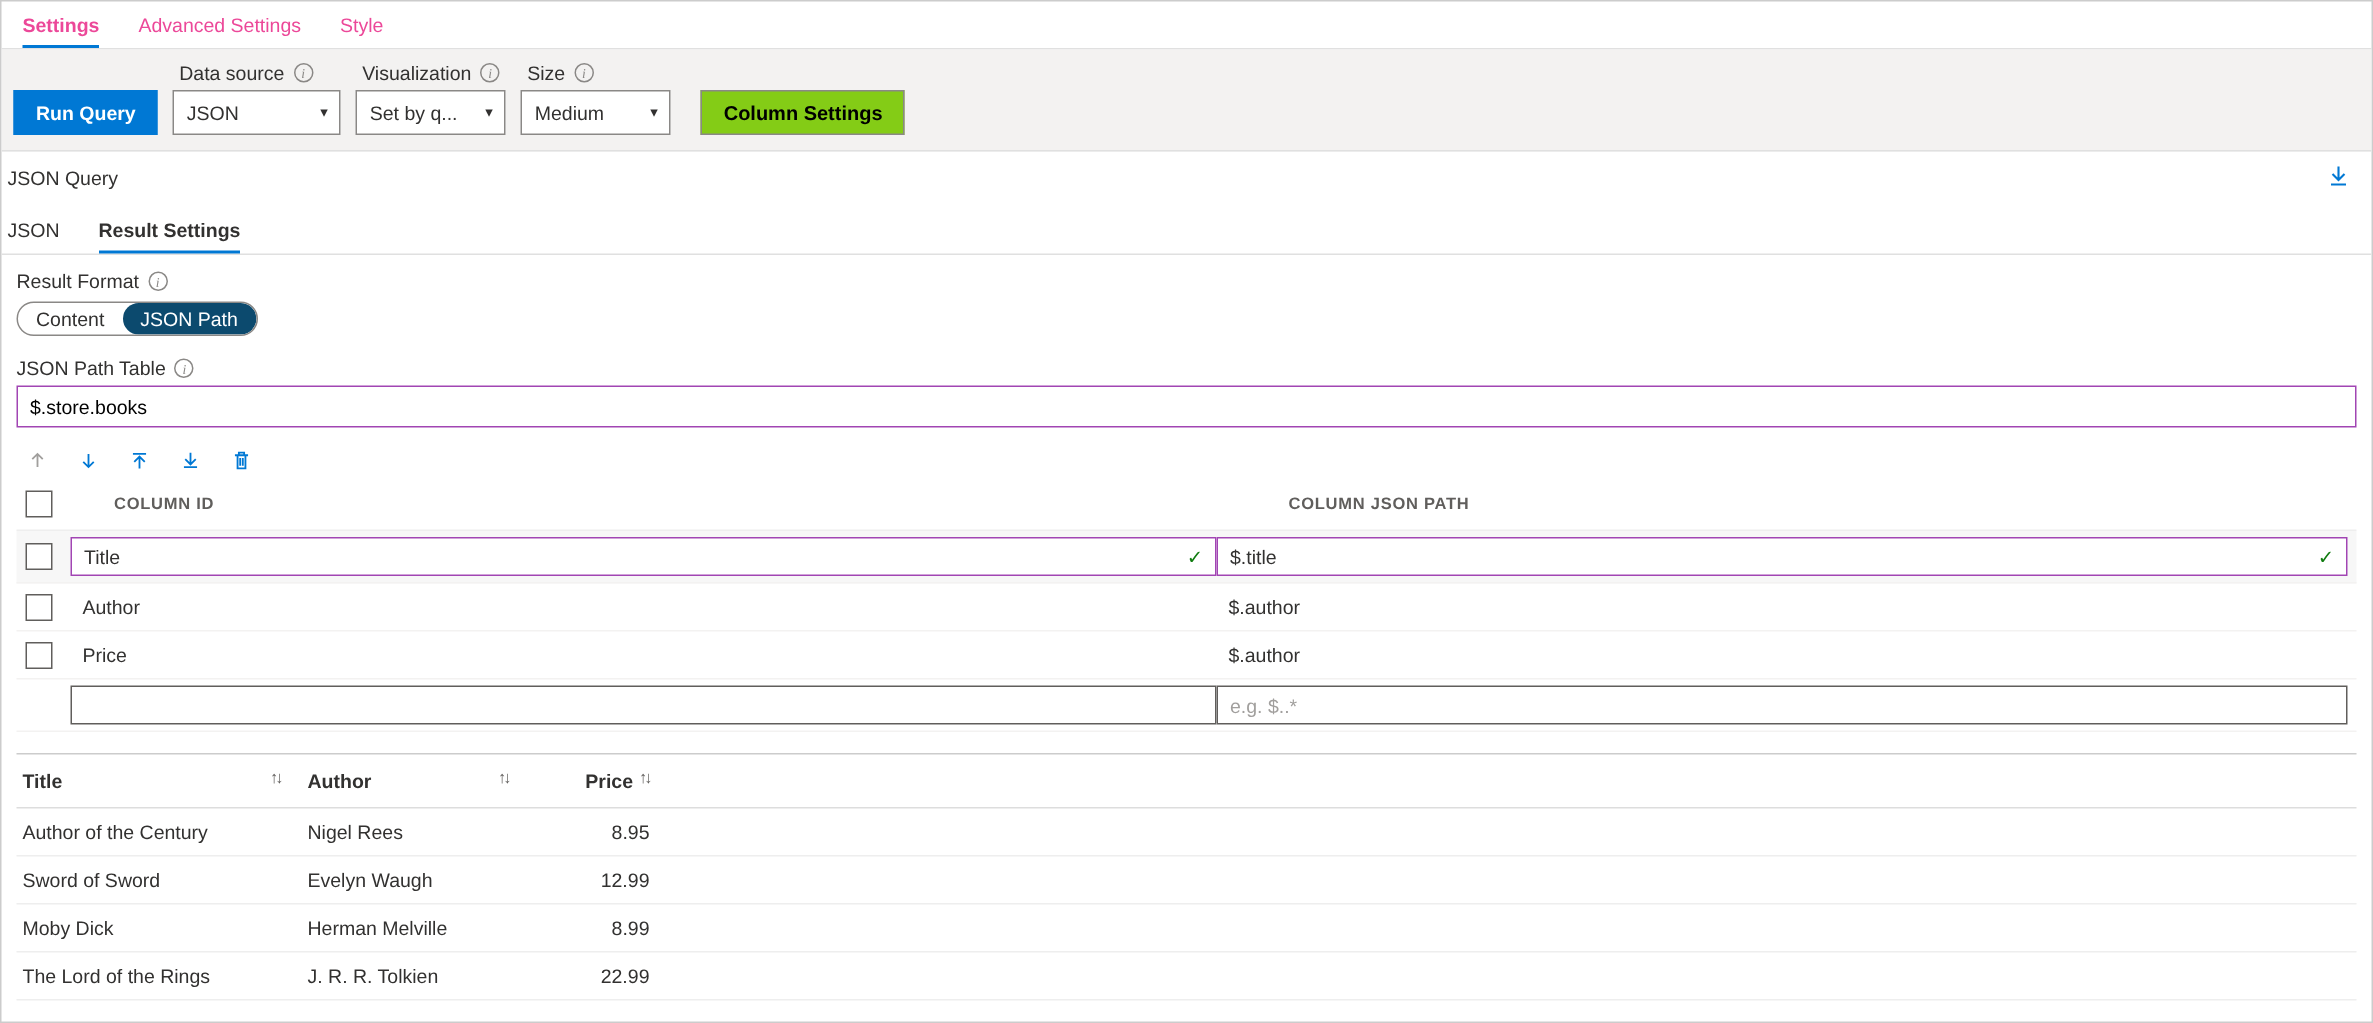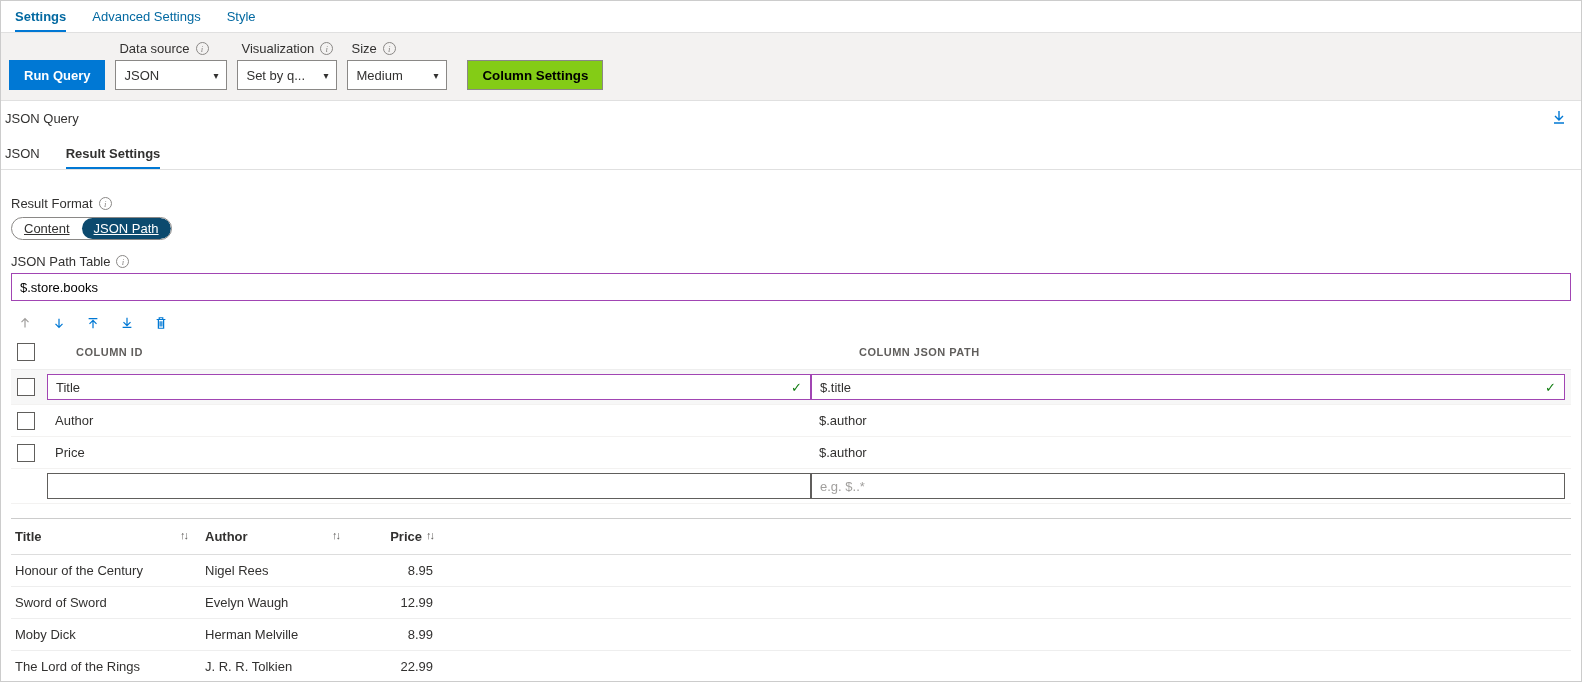--- a/index.html
+++ b/index.html
@@ -17,21 +17,21 @@
   
   .top-tabs {
     display: flex;
     gap: 26px;
     padding: 0 14px;
     border-bottom: 1px solid #e0e0e0;
   }
   .top-tab {
     padding: 8px 0 6px;
     cursor: pointer;
-    color: #0369a1;
+    color: #ec4899;
   }
   .top-tab.active {
     font-weight: 600;
     border-bottom: 2px solid #0078d4;
   }
   
   .toolbar {
     background: #f3f2f1;
     padding: 8px 8px 10px;
     display: flex;
@@ -81,26 +81,26 @@
   .download-icon { color: #0078d4; cursor: pointer; }
   
   .sub-tabs {
     display: flex; gap: 26px; padding: 14px 4px 0;
     border-bottom: 1px solid #e0e0e0;
   }
   .sub-tab { padding-bottom: 6px; cursor: pointer; }
   .sub-tab.active { font-weight: 600; border-bottom: 2px solid #0078d4; }
   
   .body-area { padding: 10px 10px 0 10px; }
-  .field-label { display: flex; align-items: center; gap: 6px; margin-top: 16px; }
+  .field-label { display: flex; align-items: center; gap: 6px; margin-top: 0; }
   .pill-group {
     display: inline-flex; border: 1px solid #8a8886; border-radius: 14px;
     overflow: hidden; margin-top: 6px;
   }
-  .pill { padding: 3px 12px; cursor: pointer; font-size: 13px; text-decoration: underline; }
+  .pill { padding: 3px 12px; cursor: pointer; font-size: 13px; }
   .pill.active { background: #0c4a6e; color: #fff; border-radius: 14px; }
   
   .path-input {
     width: 100%; border: 1px solid #a145b3; height: 28px; padding: 0 8px;
     font-size: 13px; margin-top: 4px; outline: none;
   }
   
   .icon-row { display: flex; gap: 18px; padding: 14px 6px 4px; align-items: center; }
   .icon-btn { color: #0078d4; cursor: pointer; width: 16px; height: 16px; display:flex; align-items:center; justify-content:center;}
   .icon-btn.disabled { color: #a19f9d; cursor: default; }
@@ -328,21 +328,21 @@
       <div class="rh-author">
         <span>Author</span>
           <span class="sort">↑↓</span>
       </div>
       <div class="rh-price">
         <span>Price</span>
           <span class="sort">↑↓</span>
       </div>
     </div>
     <div class="results-row">
-      <div class="rc-title">Honour of the Century</div>
+      <div class="rc-title">Author of the Century</div>
       <div class="rc-author">Nigel Rees</div>
       <div class="rc-price">8.95</div>
     </div>
     <div class="results-row">
       <div class="rc-title">Sword of Sword</div>
       <div class="rc-author">Evelyn Waugh</div>
       <div class="rc-price">12.99</div>
     </div>
     <div class="results-row">
       <div class="rc-title">Moby Dick</div>

